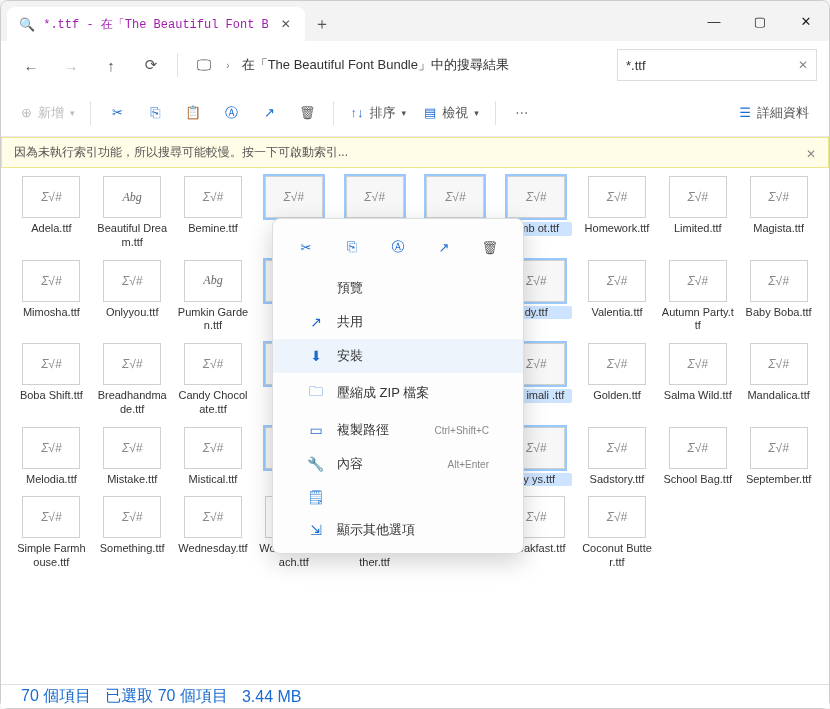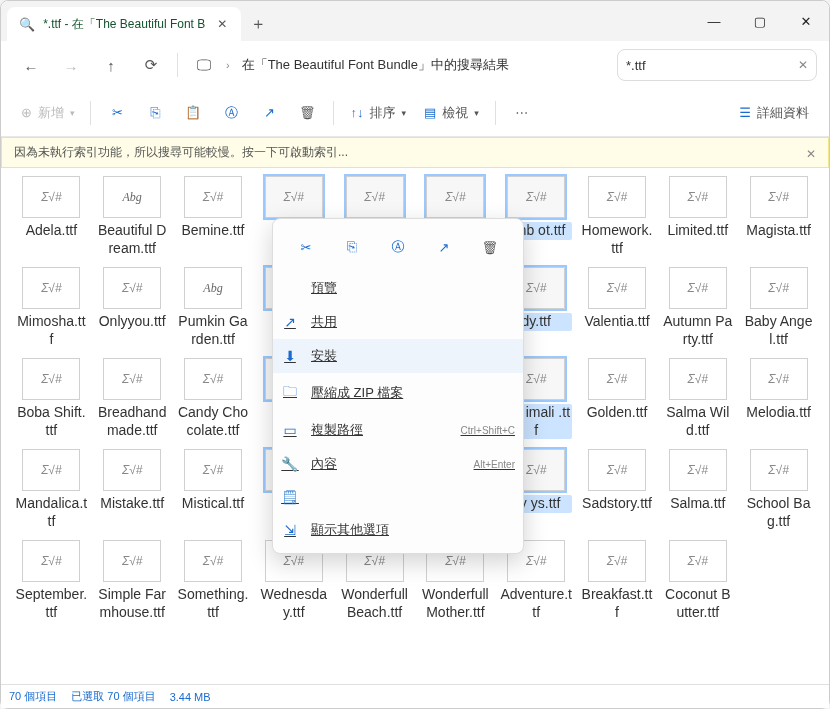--- a/index.html
+++ b/index.html
@@ -3,67 +3,67 @@
 <meta charset="utf-8">
 <style>
 * { margin:0; padding:0; box-sizing:border-box; font-family:"Segoe UI","Microsoft JhengHei",sans-serif; }
 body { background:#f3f3f3; width:830px; height:709px; overflow:hidden; position:relative; }
 .window { background:#fff; border:1px solid #ccc; border-radius:8px; width:830px; height:709px; display:flex; flex-direction:column; }
 
 
 .titlebar { height:40px; display:flex; align-items:flex-end; background:#f3f3f3; border-radius:8px 8px 0 0; }
 .tab { background:#fff; border-radius:8px 8px 0 0; height:34px; display:flex; align-items:center; padding:0 10px 0 12px; margin-left:6px; min-width:230px; gap:8px; font-size:12px; }
 .tab .mag { color:#1a73e8; font-size:13px; }
-.tab .txt { flex:1; white-space:nowrap; overflow:hidden; text-overflow:ellipsis; color:#14532d; }
+.tab .txt { flex:1; white-space:nowrap; overflow:hidden; text-overflow:ellipsis; color:#a21caf;font-family:Liberation Mono, monospace; }
 .tab .x { color:#555; font-size:12px; padding:2px 4px; }
 .newtab { width:34px; height:34px; display:flex; align-items:center; justify-content:center; color:#555; font-size:16px; }
 .wincontrols { margin-left:auto; display:flex; height:40px; }
 .wincontrols div { width:46px; display:flex; align-items:center; justify-content:center; font-size:13px; color:#222; }
 
 
 .navrow { height:48px; display:flex; align-items:center; padding:0 12px; gap:4px; background:#fff; }
 .navbtn { width:36px; height:36px; display:flex; align-items:center; justify-content:center; color:#555; font-size:15px; border-radius:4px; }
 .navbtn.disabled { color:#bbb; }
 .sep { width:1px; height:24px; background:#e0e0e0; margin:0 4px; }
 .breadcrumb { flex:1; display:flex; align-items:center; gap:10px; padding:0 8px; font-size:13px; color:#333; }
 .bc-chev { color:#888; font-size:11px; }
-.searchbox { position:relative; width:200px; height:32px; border:1px solid #ddd; border-radius:8px; display:flex; align-items:center; padding:0 8px; font-size:13px; color:#333; }
+.searchbox { position:relative; width:200px; height:32px; border:1px solid #ddd; border-radius:0; display:flex; align-items:center; padding:0 8px; font-size:13px; color:#333; }
 .searchbox .sx { position:absolute; right:8px; color:#888; font-size:12px; }
 
 
 .toolbar { height:48px; display:flex; align-items:center; padding:0 12px; gap:2px; background:#fff; border-bottom:1px solid #e8e8e8; }
 .tbtn { height:36px; min-width:36px; display:flex; align-items:center; justify-content:center; gap:6px; padding:0 8px; color:#555; font-size:13px; border-radius:4px; }
 .tbtn.disabled { color:#bbb; }
 .tsep { width:1px; height:24px; background:#e0e0e0; margin:0 6px; }
 .spacer { flex:1; }
 
 
 .infobar { background:#fffde7; border:1px solid #f0e68c; padding:6px 12px; font-size:12px; color:#555; display:flex; align-items:flex-end; }
 .infobar .ix { margin-left:auto; color:#888; font-size:12px; }
 
 
 .files { flex:1; overflow:auto; padding:8px 14px; background:#fff; }
 .grid { display:grid; grid-template-columns:repeat(10,1fr); gap:10px 8px; }
-.file { display:flex; flex-direction:column; align-items:center; font-size:14px; color:#333; }
+.file { display:flex; flex-direction:column; align-items:center; font-size:11px; color:#333; }
 .thumb { width:58px; height:42px; background:#fff; border:1px solid #d0d0d0; display:flex; align-items:center; justify-content:center; margin-bottom:4px; position:relative; }
 .thumb.sel { outline:2px solid #bcbcbc; background:#f7f7f7; }
 .thumb::after { content:"Σ√#"; font-size:12px; color:#888; font-style:italic; }
 .thumb.script::after { content:"Abg"; font-family:cursive; font-style:italic; color:#666; }
 .fname { text-align:center; line-height:1.25; word-break:break-all; width:72px; max-height:48px; overflow:hidden; }
 .file.sel .fname { background:#cce4ff; border-radius:2px; padding:0 1px; }
 .file.sel .thumb { outline:2px solid #99c9ff; }
 
 
-.status { height:24px; border-top:1px solid #e0e0e0; display:flex; align-items:center; padding:0 8px; gap:14px; font-size:11px; color:#1a6bcf; background:#fff;text-align:right; }
+.status { height:24px; border-top:1px solid #e0e0e0; display:flex; align-items:center; padding:0 20px; gap:14px; font-size:16px; color:#1a6bcf; background:#fff;text-align:right; }
 
 
 .ctx { position:absolute; left:272px; top:218px; width:252px; background:#fdfdfd; border:1px solid #ddd; border-radius:8px; box-shadow:0 8px 24px rgba(0,0,0,0.18); padding:6px 0; font-size:13px; color:#333; z-index:10; }
 .ctx-iconrow { display:flex; justify-content:space-around; padding:6px 10px 8px; }
 .ctx-iconrow div { width:32px; height:32px; display:flex; align-items:center; justify-content:center; color:#1a6bcf; border-radius:4px; }
-.ctx-item { display:flex; align-items:center; gap:12px; padding:8px 8px;text-decoration:underline; }
+.ctx-item { display:flex; align-items:center; gap:12px; padding:8px 34px; }
 .ctx-item.hl { background:#eef4fb; }
 .ctx-item .ic { width:18px; display:flex; justify-content:center; color:#1a6bcf; font-size:14px; }
 .ctx-item .lab { flex:1; }
 .ctx-item .sc { color:#888; font-size:10px; }
 </style>
 </head>
 <body>
 
 <div class="window">
 
@@ -221,21 +221,21 @@
         <div class="file">
           <div class="thumb"></div>
           <div class="fname">Valentia.ttf</div>
         </div>
         <div class="file">
           <div class="thumb"></div>
           <div class="fname">Autumn Party.ttf</div>
         </div>
         <div class="file">
           <div class="thumb"></div>
-          <div class="fname">Baby Angel.ttf</div>
+          <div class="fname">Baby Boba.ttf</div>
         </div>
         <div class="file">
           <div class="thumb"></div>
           <div class="fname">Boba Shift.ttf</div>
         </div>
         <div class="file">
           <div class="thumb"></div>
           <div class="fname">Breadhandmade.ttf</div>
         </div>
         <div class="file">
@@ -261,28 +261,28 @@
         <div class="file">
           <div class="thumb"></div>
           <div class="fname">Golden.ttf</div>
         </div>
         <div class="file">
           <div class="thumb"></div>
           <div class="fname">Salma Wild.ttf</div>
         </div>
         <div class="file">
           <div class="thumb"></div>
+          <div class="fname">Mandalica.ttf</div>
+        </div>
+        <div class="file">
+          <div class="thumb"></div>
           <div class="fname">Melodia.ttf</div>
         </div>
         <div class="file">
           <div class="thumb"></div>
-          <div class="fname">Mandalica.ttf</div>
-        </div>
-        <div class="file">
-          <div class="thumb"></div>
           <div class="fname">Mistake.ttf</div>
         </div>
         <div class="file">
           <div class="thumb"></div>
           <div class="fname">Mistical.ttf</div>
         </div>
         <div class="file sel">
           <div class="thumb sel"></div>
           <div class="fname"></div>
         </div>
@@ -294,24 +294,20 @@
           <div class="thumb sel"></div>
           <div class="fname">.ttf</div>
         </div>
         <div class="file sel">
           <div class="thumb sel"></div>
           <div class="fname">ny ys.ttf</div>
         </div>
         <div class="file">
           <div class="thumb"></div>
           <div class="fname">Sadstory.ttf</div>
-        </div>
-        <div class="file">
-          <div class="thumb"></div>
-          <div class="fname">Salma.ttf</div>
         </div>
         <div class="file">
           <div class="thumb"></div>
           <div class="fname">School Bag.ttf</div>
         </div>
         <div class="file">
           <div class="thumb"></div>
           <div class="fname">September.ttf</div>
         </div>
         <div class="file">

